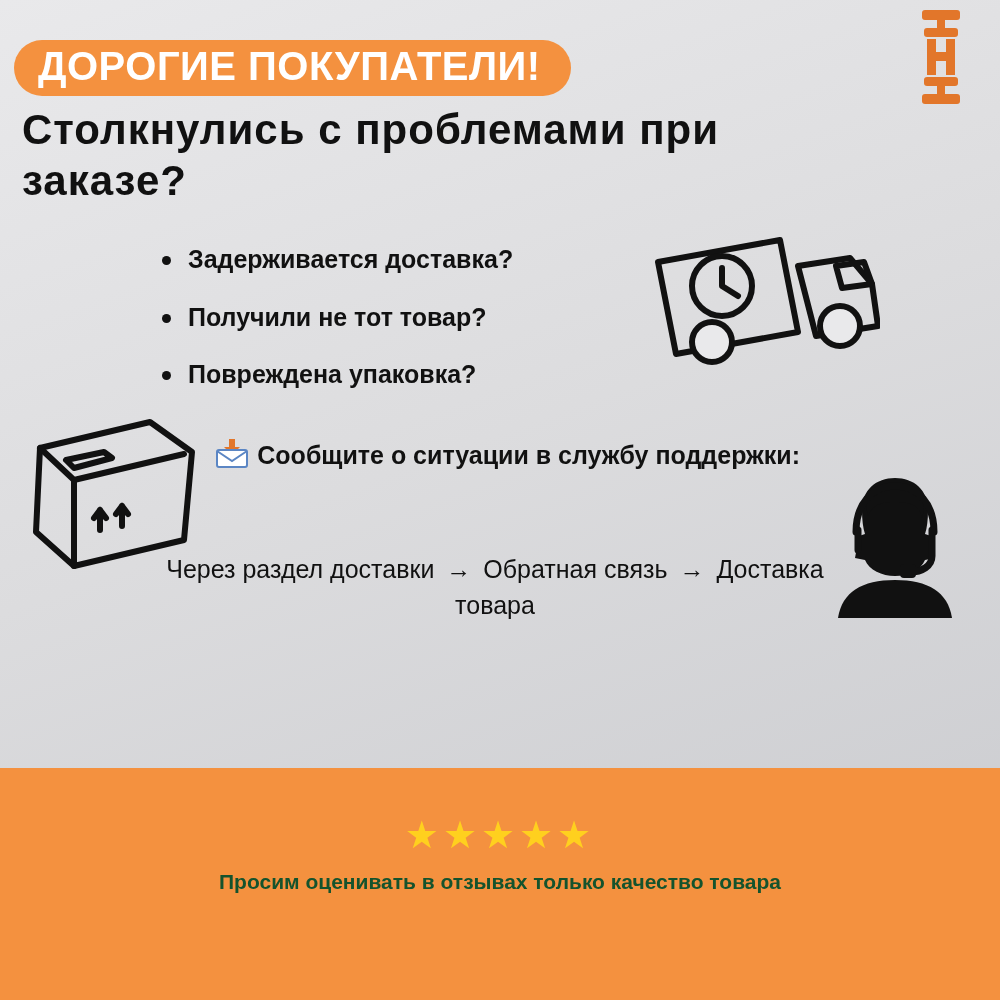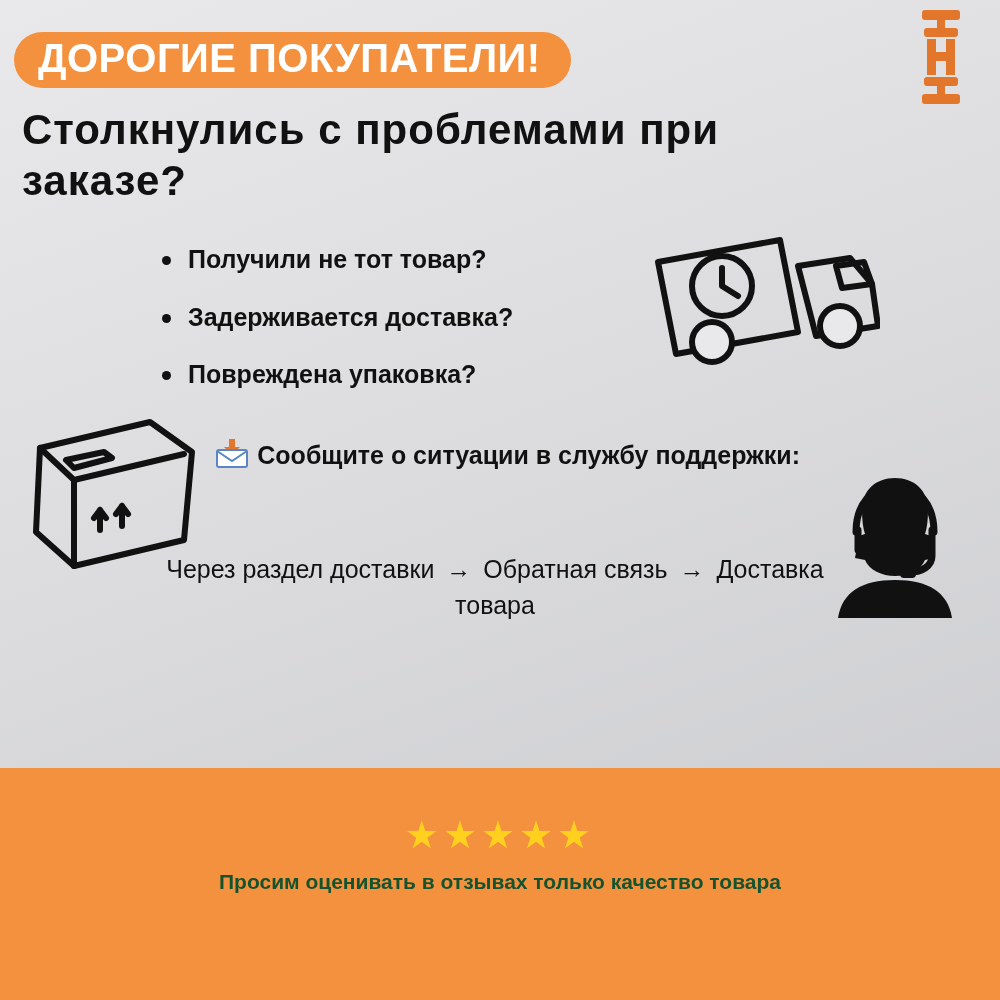--- a/index.html
+++ b/index.html
@@ -17,21 +17,21 @@
     width: 1000px;
     height: 1000px;
     background: linear-gradient(160deg, #e9e9eb 0%, #dcdcde 45%, #c9cace 100%);
     overflow: hidden;
   }
 
   
   .badge {
     position: absolute;
     left: 14px;
-    top: 32px;
+    top: 40px;
     background: #f4913f;
     border-radius: 34px;
     padding: 6px 30px 10px 24px;
     display: flex;
     align-items: flex-start;
   }
   .badge-text {
     color: #ffffff;
     font-size: 40px;
     font-weight: bold;
@@ -201,22 +201,22 @@
         <rect x="14" y="69" width="34" height="9" rx="3"></rect>
         <rect x="27" y="78" width="8" height="8"></rect>
         <rect x="12" y="86" width="38" height="10" rx="3"></rect>
       </g>
     </svg>
   </div>
 
   <div class="headline">Столкнулись с проблемами при заказе?</div>
 
   <ul class="bullets">
+    <li>Задерживается доставка?</li>
     <li>Получили не тот товар?</li>
-    <li>Задерживается доставка?</li>
     <li>Повреждена упаковка?</li>
   </ul>
 
   <div class="truck">
     <svg viewBox="0 0 230 160" width="230" height="160" aria-hidden="true">
       <g fill="none" stroke="#111111" stroke-width="6" stroke-linejoin="round" stroke-linecap="round">
         <path d="M8 40 L130 18 L148 110 L26 132 Z"></path>
         <path d="M148 44 L200 36 L222 62 L228 104 L166 114 Z"></path>
         <path d="M186 44 L214 40 L222 62 L192 66 Z"></path>
         <circle cx="62" cy="120" r="20" fill="#e9e9eb"></circle>

